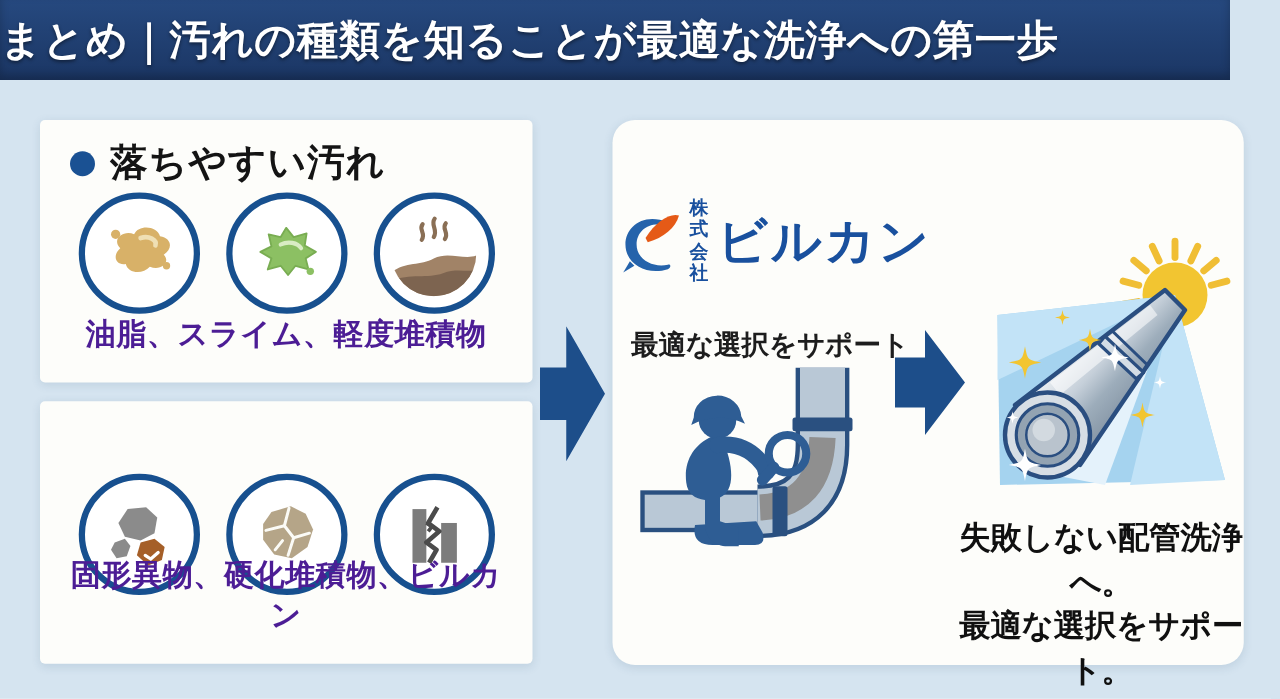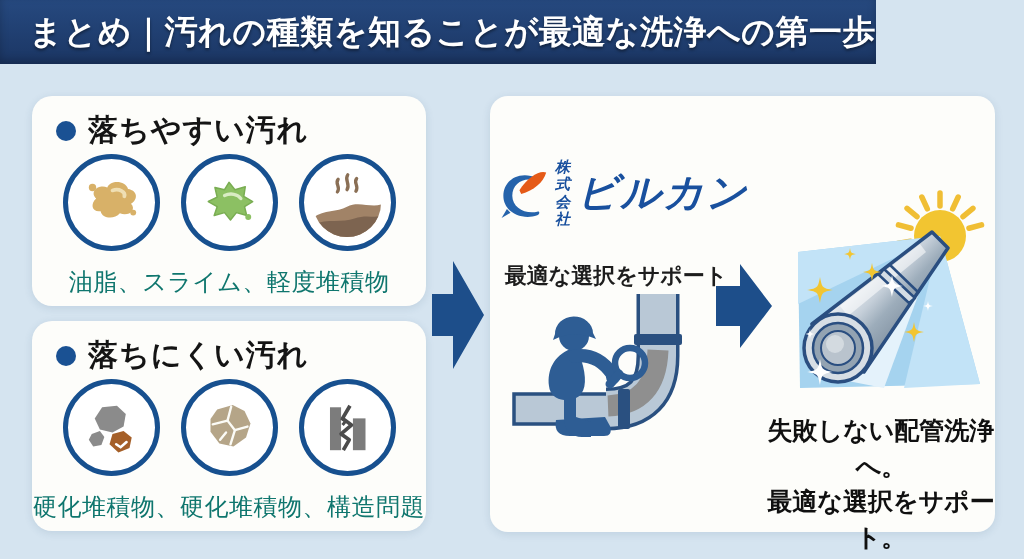--- a/index.html
+++ b/index.html
@@ -1,50 +1,50 @@
 <!DOCTYPE html>
 <html lang="ja"><head>
 <meta charset="utf-8">
 <style>
   html,body{margin:0;padding:0;background:#e9eff5;}
   .canvas{position:relative;width:1024px;height:559px;overflow:hidden;
     background:#d5e4f0;font-family:"Liberation Sans","DejaVu Sans",sans-serif;}
 
   
-  .header{position:absolute;top:0;left:0;width:876px;height:64px;
+  .header{position:absolute;top:0;left:0;width:984px;height:64px;
     background:linear-gradient(180deg,#26497f,#1b3664);
-    display:flex;align-items:center;justify-content:flex-end;
+    display:flex;align-items:center;justify-content:flex-start;
     box-shadow:inset 0 -4px 8px rgba(0,0,0,.22);}
   .header h1{margin:0;color:#ffffff;font-size:33px;font-weight:800;
     letter-spacing:.5px;white-space:nowrap;text-shadow:0 2px 3px rgba(0,0,0,.45);}
 
   
   .card{position:absolute;left:32px;width:394px;height:210px;background:#fdfdfa;
-    border-radius:20px;box-shadow:0 2px 8px rgba(35,70,110,.12);}
+    border-radius:4px;box-shadow:0 2px 8px rgba(35,70,110,.12);}
   .card.easy{top:96px}.card.hard{top:321px}
   .card-title{position:absolute;top:14px;left:24px;display:flex;align-items:center;gap:12px;}
   .bullet{width:20px;height:20px;border-radius:50%;background:#1a5193;flex:0 0 auto;}
   .card-title h2{margin:0;font-size:30px;font-weight:800;color:#141414;letter-spacing:1px;}
   .icon-row{position:absolute;top:58px;left:0;right:0;display:flex;justify-content:center;gap:21px;}
   .circle-icon{width:97px;height:97px;box-sizing:border-box;border:5px solid #17508f;
     border-radius:50%;background:#fff;display:flex;align-items:center;justify-content:center;}
   .circle-icon svg{width:74px;height:74px;}
-  .caption{position:absolute;bottom:8px;left:0;right:0;margin:0;text-align:center;
-    font-size:24px;font-weight:400;color:#0f766e;letter-spacing:.5px;}
+  .caption{position:absolute;bottom:8px;left:0;right:0;margin:15px;text-align:center;
+    font-size:24px;font-weight:700;color:#4c1d95;letter-spacing:.5px;}
 
   
   .flow-arrow{position:absolute;}
   .flow-arrow polygon{fill:#1d4e8a;}
   #arrow1{left:432px;top:261px;}
 
   
   .solution-card{position:absolute;left:490px;top:96px;width:505px;height:436px;
     background:#fdfdfa;border-radius:18px;box-shadow:0 2px 8px rgba(35,70,110,.12);}
   .logo-row{position:absolute;left:8px;top:62px;width:244px;display:flex;
-    align-items:center;justify-content:space-between;gap:7px;font-style:italic;}
+    align-items:center;justify-content:center;gap:7px;}
   .logo-mark svg{width:50px;height:54px;display:block;}
   .logo-prefix{width:34px;font-size:15px;line-height:1.15;font-weight:800;color:#19509e;}
   .logo-name{font-size:40px;font-weight:800;color:#19509e;letter-spacing:2px;white-space:nowrap;}
   .proposal{position:absolute;left:0;top:136px;width:252px;margin:0;text-align:center;
     font-size:22px;line-height:1.32;font-weight:800;color:#1d1d1d;}
   .worker{position:absolute;left:16px;top:198px;width:205px;height:185px;}
   #arrow2{left:226px;top:168px;}
   .pipe-scene{position:absolute;left:302px;top:90px;width:194px;height:212px;}
   .result{position:absolute;left:248px;top:302px;width:256px;margin:15px;text-align:center;
     font-size:25px;line-height:1.42;font-weight:800;color:#101010;}
@@ -95,24 +95,20 @@
               <path d="M63 17 C58 23 67 27 62 34"></path>
             </g>
           </g>
         </svg>
       </div>
     </div>
     <p class="caption">油脂、スライム、軽度堆積物</p>
   </section>
 
   <section class="card hard">
-    <div class="card-title">
-      <span class="bullet"></span>
-      <h2>落ちにくい汚れ</h2>
-    </div>
     <div class="icon-row">
       <div class="circle-icon">
         <svg viewBox="0 0 100 100">
           <polygon points="38,22 58,20 70,31 67,48 52,56 35,52 28,37" fill="#8b8b8b"></polygon>
           <polygon points="24,58 35,54 41,62 37,73 26,75 20,66" fill="#8b8b8b"></polygon>
           <polygon points="52,58 67,54 78,63 75,77 60,83 48,72" fill="#a55f28"></polygon>
           <path d="M57 72 L63 76 L71 69" stroke="#fff" stroke-width="3.5" fill="none" stroke-linecap="round"></path>
         </svg>
       </div>
       <div class="circle-icon">
@@ -128,21 +124,21 @@
       </div>
       <div class="circle-icon">
         <svg viewBox="0 0 100 100">
           <rect x="27" y="22" width="15" height="58" fill="#7c7c7c"></rect>
           <rect x="58" y="37" width="17" height="43" fill="#7c7c7c"></rect>
           <path d="M54 20 L44 37 L56 46 L42 58 L53 66 L45 80" stroke="#4b4b4b" stroke-width="5" fill="none" stroke-linejoin="round"></path>
           <path d="M42 37 L48 41 L44 46" stroke="#4b4b4b" stroke-width="4" fill="none"></path>
         </svg>
       </div>
     </div>
-    <p class="caption">硬化堆積物、硬化堆積物、構造問題</p>
+    <p class="caption">固形異物、硬化堆積物、ビルカン</p>
   </section>
 
   <svg id="arrow1" class="flow-arrow" width="52" height="108" viewBox="0 0 52 108">
     <polygon points="0,33 21,33 21,0 52,54 21,108 21,75 0,75"></polygon>
   </svg>
 
   <section class="solution-card">
 
     <div class="logo-row">
       <span class="logo-mark">

